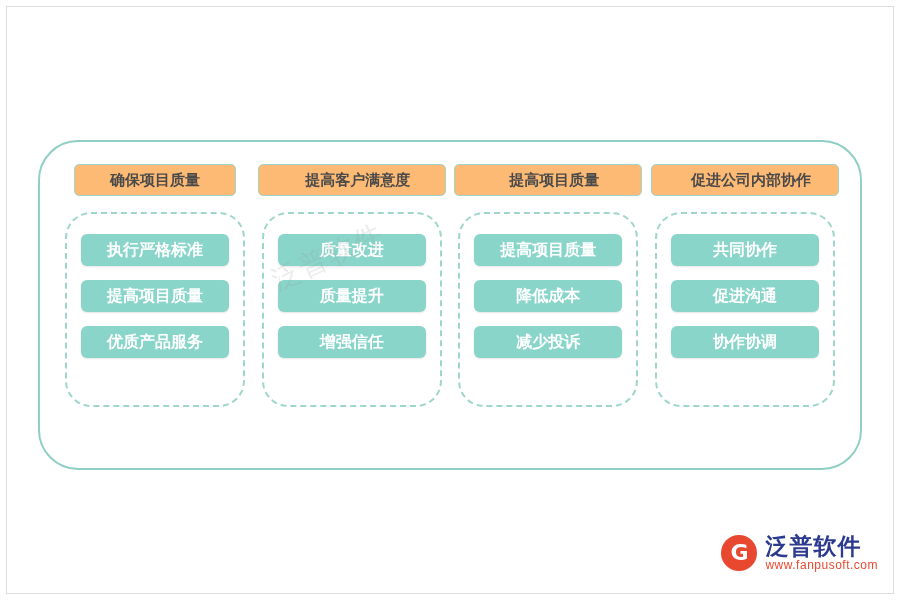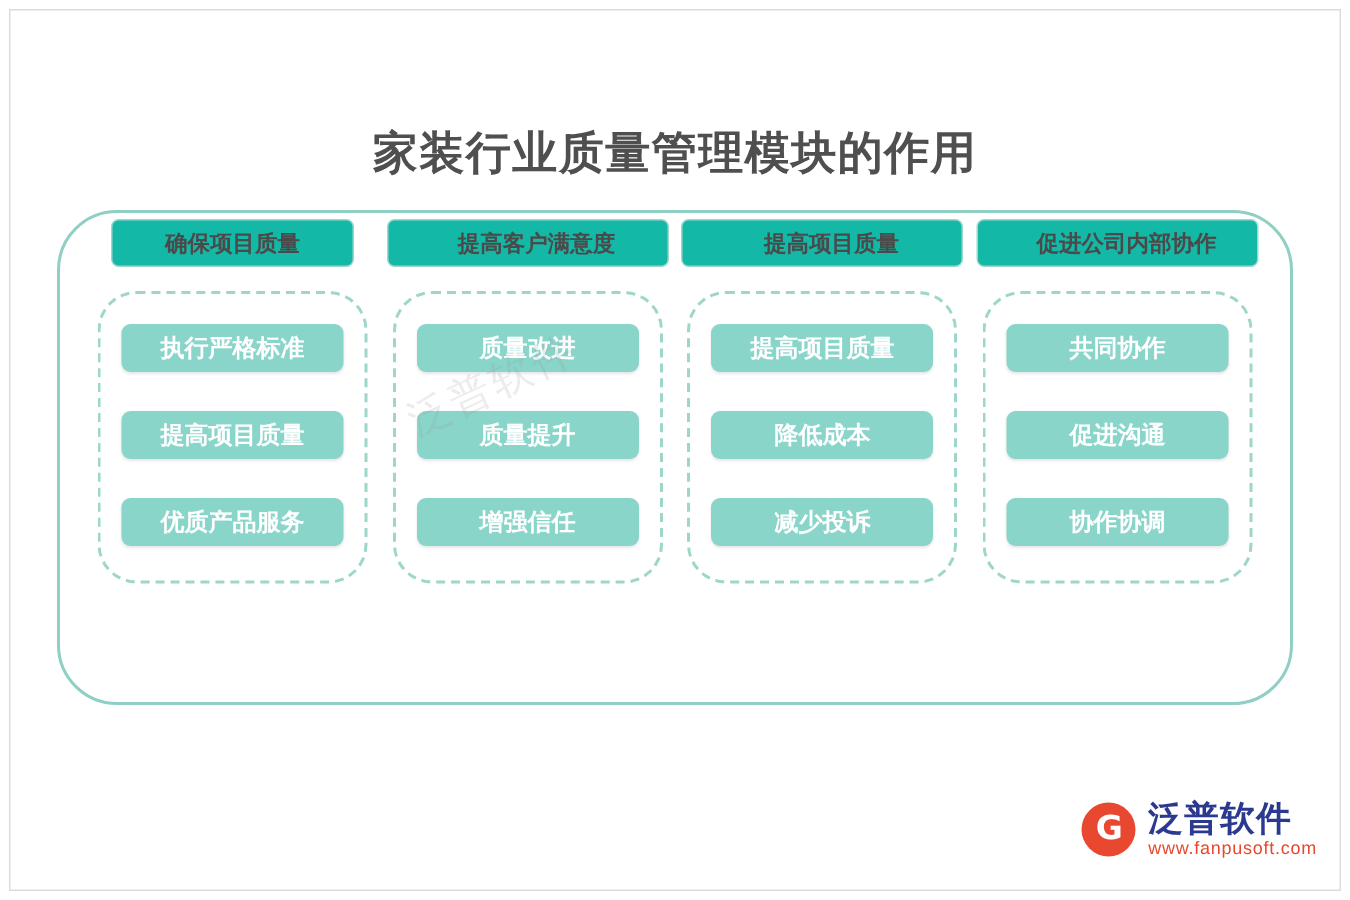--- a/index.html
+++ b/index.html
@@ -80,27 +80,27 @@
   }
 
   
   .col-header {
     position: relative;
     z-index: 3;
     width: 160px;
     height: 30px;
     line-height: 30px;
     text-align: center;
-    background: #14b8a6;
+    background: #fdba74;
     border: 1px solid #9ed6cb;
     border-radius: 5px;
     font-size: 15px;
     font-weight: bold;
     color: #4a4a4a;
-    margin-top: 6px;
+    margin-top: 24px;
     font-family: "DejaVu Sans", "Liberation Sans", sans-serif;
     white-space: nowrap;
   }
   .col-header.wide {
     width: 174px;
     padding-left: 12px;
   }
 
   
   .dashed-box {
@@ -115,21 +115,21 @@
     display: flex;
     flex-direction: column;
     align-items: center;
   }
 
   
   .item {
     width: 148px;
     height: 32px;
     line-height: 32px;
-    margin-bottom: 26px;
+    margin-bottom: 14px;
     text-align: center;
     background: #8ad5ca;
     border-radius: 6px;
     color: #ffffff;
     font-size: 16px;
     font-weight: bold;
     font-family: "DejaVu Sans", "Liberation Sans", sans-serif;
     box-shadow: 0 1px 2px rgba(0,0,0,0.10);
     white-space: nowrap;
   }
@@ -190,21 +190,20 @@
     margin-top: 0;
   }
 </style>
 </head>
 <body>
 
 <div id="canvas">
 
   <div class="page-border"></div>
 
-  <div class="title">家装行业质量管理模块的作用</div>
 
   <div class="outer-frame"></div>
 
   <div class="columns">
 
     <div class="column">
       <div class="col-header">确保项目质量</div>
       <div class="dashed-box">
         <div class="item">执行严格标准</div>
         <div class="item">提高项目质量</div>

